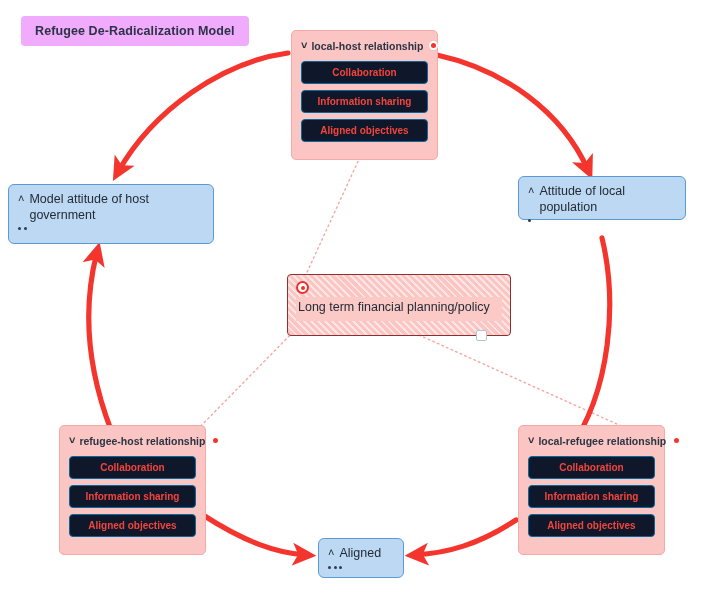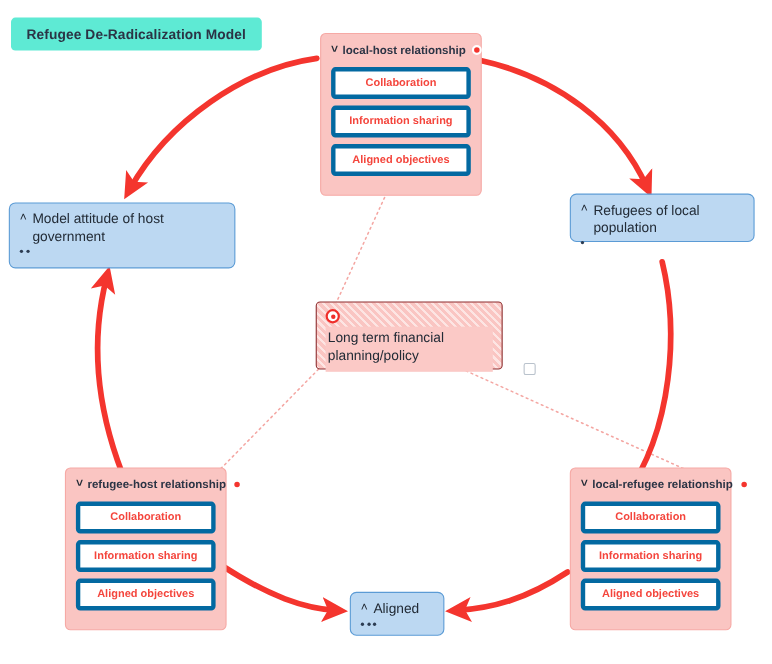--- a/index.html
+++ b/index.html
@@ -10,23 +10,23 @@
     overflow: hidden;
   }
   #canvas {
     position: relative;
     width: 702px; height: 604px;
     background: #ffffff;
   }
   
   .title-badge {
     position: absolute;
-    left: 10px; top: 16px;
+    left: 21px; top: 16px;
     padding: 8px 14px;
-    background: #5eead4;
+    background: #f0abfc;
     border-radius: 4px;
     font-size: 12.5px;
     font-weight: bold;
     color: #2b3445;
     letter-spacing: .1px;
     white-space: nowrap;
   }
   
   #edges { position: absolute; left: 0; top: 0; width: 702px; height: 604px; }
   
@@ -61,22 +61,22 @@
   .node-pink .n-head-left {
     display: flex; align-items: center; gap: 4px;
     font-size: 10.5px; font-weight: bold; color: #2b3445; white-space: nowrap;
   }
   .n-dot {
     width: 9px; height: 9px; border-radius: 50%;
     background: #f4352e; border: 2px solid #ffffff;
     flex: 0 0 auto;
   }
   .sub-item {
-    background: #ffffff;
-    border: 4px solid #0369a1;
+    background: #0f172a;
+    border: 1px solid #0369a1;
     border-radius: 4px;
     padding: 5px 0 5px 0;
     margin-bottom: 6px;
     text-align: center;
     font-size: 10px;
     font-weight: bold;
     color: #f4453c;
   }
   .sub-item:last-child { margin-bottom: 8px; }
 
@@ -160,28 +160,28 @@
     </div>
     <div class="dots">
         <i></i>
         <i></i>
       </div>
   </div>
 
   <div class="node node-blue" style="left:518px; top:176px; width:168px; height:44px;">
     <div class="n-title">
       <span class="chev">˄</span>
-      <span>Refugees of local population</span>
+      <span>Attitude of local population</span>
     </div>
     <div class="dots">
         <i></i>
       </div>
   </div>
 
-  <div class="node-selected" style="left:287px; top:274px; width:170px; height:62px;">
+  <div class="node-selected" style="left:287px; top:274px; width:224px; height:62px;">
     <div class="eye-ring">
         <b></b>
       </div>
     <div class="sel-label">Long term financial planning/policy</div>
   </div>
   <div class="resize-handle" style="left:476px; top:330px;"></div>
 
   <div class="node node-pink" style="left:59px; top:425px; width:147px;">
     <div class="n-head">
       <span class="n-head-left">

